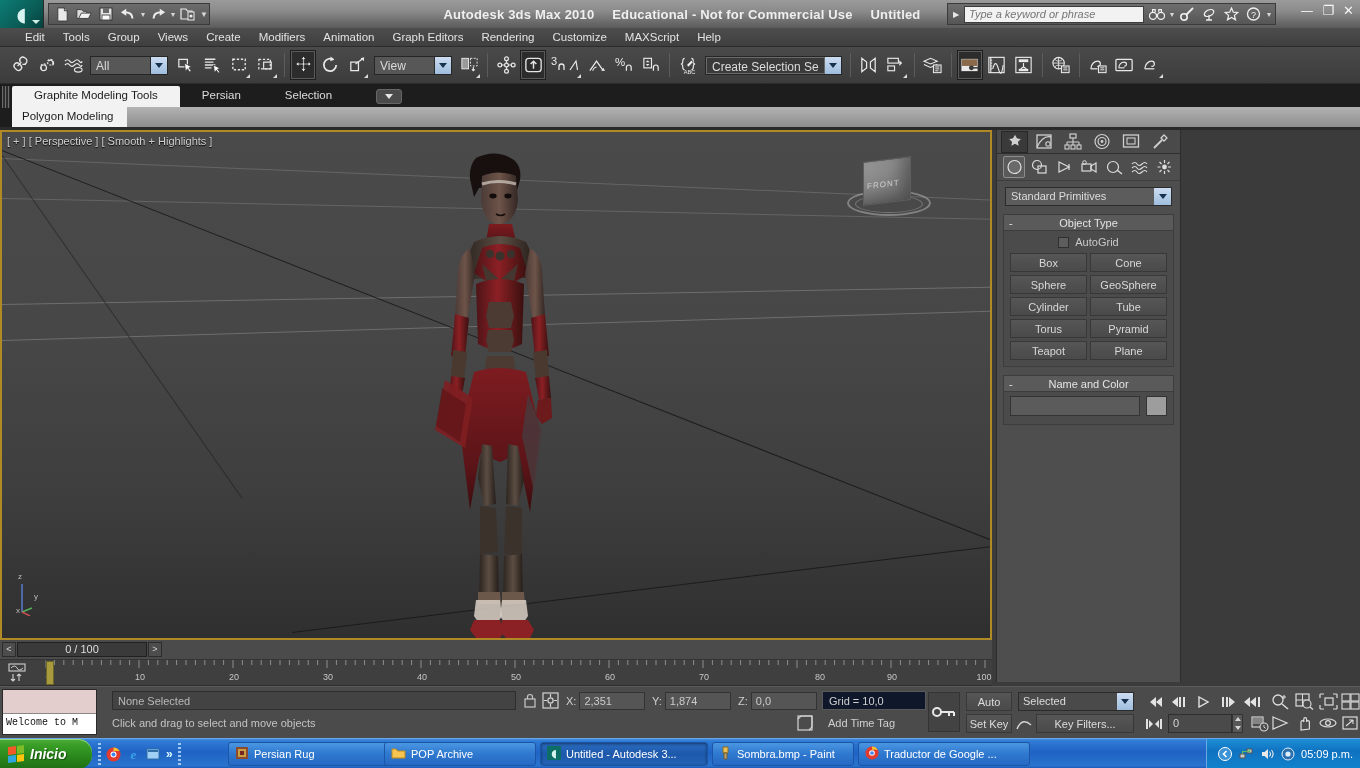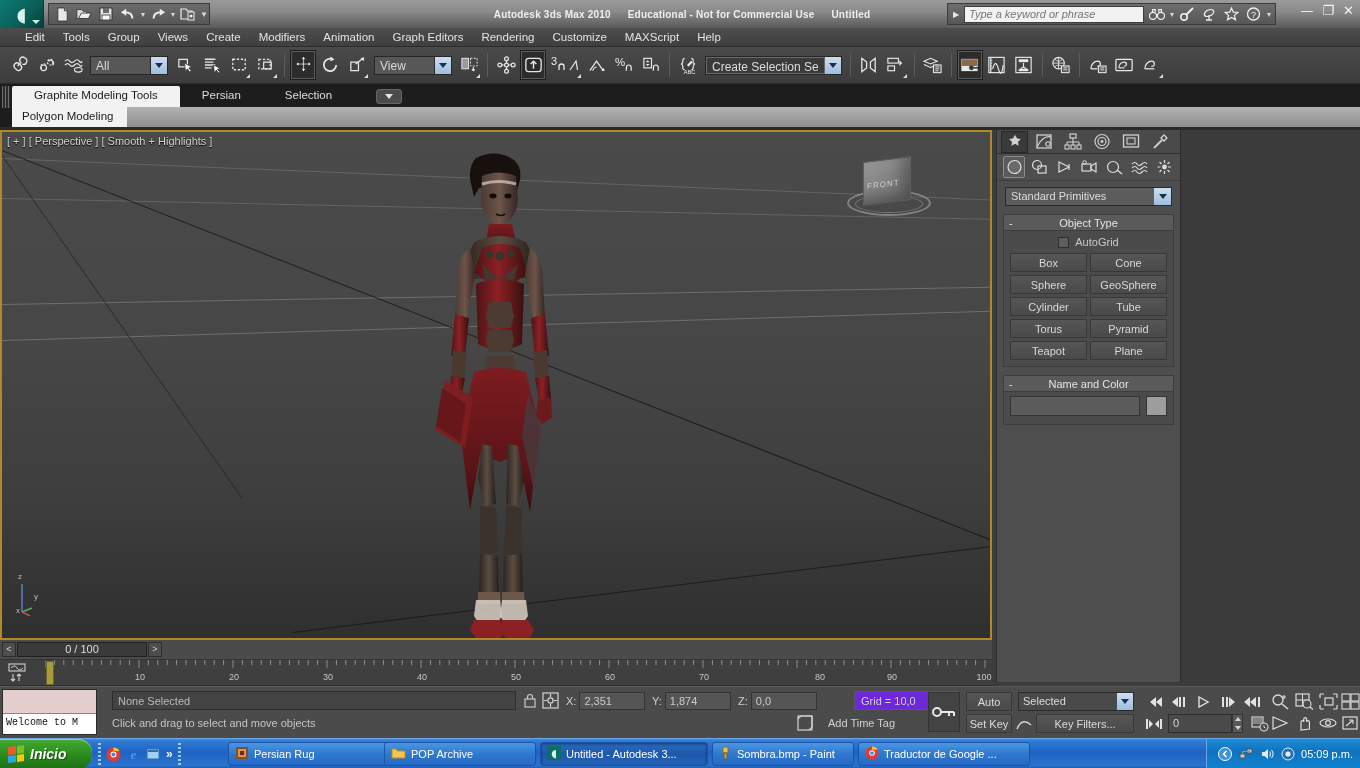--- a/index.html
+++ b/index.html
@@ -14,21 +14,21 @@
     border-right:1px solid #2a2a2a; display:flex; align-items:center; justify-content:center; position:relative;}
   #appbtn .swirl{ color:#d9f4f0; font-size:19px; font-family:"DejaVu Sans",sans-serif; line-height:1;}
   #appbtn .car{ position:absolute; right:3px; bottom:4px; width:0;height:0;
     border-left:4px solid transparent;border-right:4px solid transparent;border-top:4px solid #cfeeea;}
   #qat{ display:flex; align-items:center; height:22px; margin-left:4px;
     background:linear-gradient(to bottom,#6c6c6c,#565656); border:1px solid #3a3a3a; padding:0 3px; gap:2px;}
   .qicon{ width:20px;height:19px; display:flex;align-items:center;justify-content:center;}
   .qicon svg{ display:block; }
   .qsep{ width:6px; text-align:center; color:#d8d8d8; font-size:8px; }
   #titletext{ position:absolute; left:4px; right:0; text-align:center; color:#efefef;
-    font-size:10px; font-weight:bold; letter-spacing:.2px; pointer-events:none;}
+    font-size:13px; font-weight:bold; letter-spacing:.2px; pointer-events:none;}
   #titletext span{ margin:0 7px; }
   #searchwrap{ position:absolute; right:84px; top:3px; height:22px; display:flex; align-items:center;
      background:linear-gradient(to bottom,#6e6e6e,#565656); border:1px solid #3b3b3b; padding:0 3px; gap:3px;}
   #searchwrap .arr{ color:#e8e8e8; font-size:8px; width:10px; text-align:center;}
   #searchinput{ width:180px; height:17px; background:#f2f2f2; border:1px solid #3d3d3d;
     font-size:11px; font-style:italic; color:#777; padding:0 4px; font-family:"Liberation Sans",sans-serif;}
   .tbicon{ width:19px; height:19px; display:flex; align-items:center; justify-content:center; color:#f0f0f0;}
   #winbtns{ position:absolute; right:6px; top:4px; display:flex; gap:9px; align-items:center; color:#f4f4f4;}
   #winbtns div{ font-size:13px; line-height:13px; font-family:"DejaVu Sans",sans-serif;}
 
@@ -163,22 +163,22 @@
      white-space:nowrap; overflow:hidden;}
   #selName{ position:absolute; left:112px; top:4px; width:404px; height:19px; background:#434343;
      border:1px solid #2e2e2e; color:#b9b9b9; font-size:11px; padding:3px 0 0 5px;}
   #prompt{ position:absolute; left:112px; top:28px; width:670px; height:18px; color:#c3c3c3; font-size:11px;
      padding-top:2px;}
   .sicon{ position:absolute; width:20px;height:20px; display:flex;align-items:center;justify-content:center;}
   .coordfld{ position:absolute; top:4px; height:19px; display:flex; align-items:center; }
   .coordfld .cl{ color:#cfcfcf; font-size:11px; margin-right:3px;}
   .coordfld .cv{ width:66px; height:18px; background:#555; border:1px solid #333; color:#cbcbcb;
      font-size:11px; padding:2px 0 0 4px;}
-  #gridlbl{ position:absolute; left:822px; top:4px; width:104px; height:19px; background:#6d28d9;
-     border:1px solid #595959; color:#d0d0d0; font-size:11px; padding:3px 0 0 6px;margin-left:32px;}
+  #gridlbl{ position:absolute; left:822px; top:4px; width:104px; height:19px; background:#0f172a;
+     border:1px solid #595959; color:#d0d0d0; font-size:11px; padding:3px 0 0 6px;}
   #addtag{ position:absolute; left:822px; top:27px; width:104px; height:19px; color:#d0d0d0; font-size:11px;
      padding:3px 0 0 6px;}
   #keybtn{ position:absolute; left:928px; top:5px; width:32px; height:40px; background:#434343;
      border:1px solid #343434; display:flex; align-items:center; justify-content:center;}
   .akbtn{ position:absolute; width:46px; height:19px; background:linear-gradient(to bottom,#565656,#4a4a4a);
      border:1px solid #383838; color:#dcdcdc; font-size:11px; text-align:center; line-height:18px;}
   #selcombo{ position:absolute; left:1018px; top:5px; width:116px; height:19px; display:flex;
      border:1px solid #2b2b2b;}
   #selcombo .val{ flex:1; background:#4a4a4a; color:#dcdcdc; font-size:11px; padding:2px 0 0 4px;}
   #selcombo .dd{ width:16px; background:linear-gradient(to bottom,#cdddf2,#9fbede);

